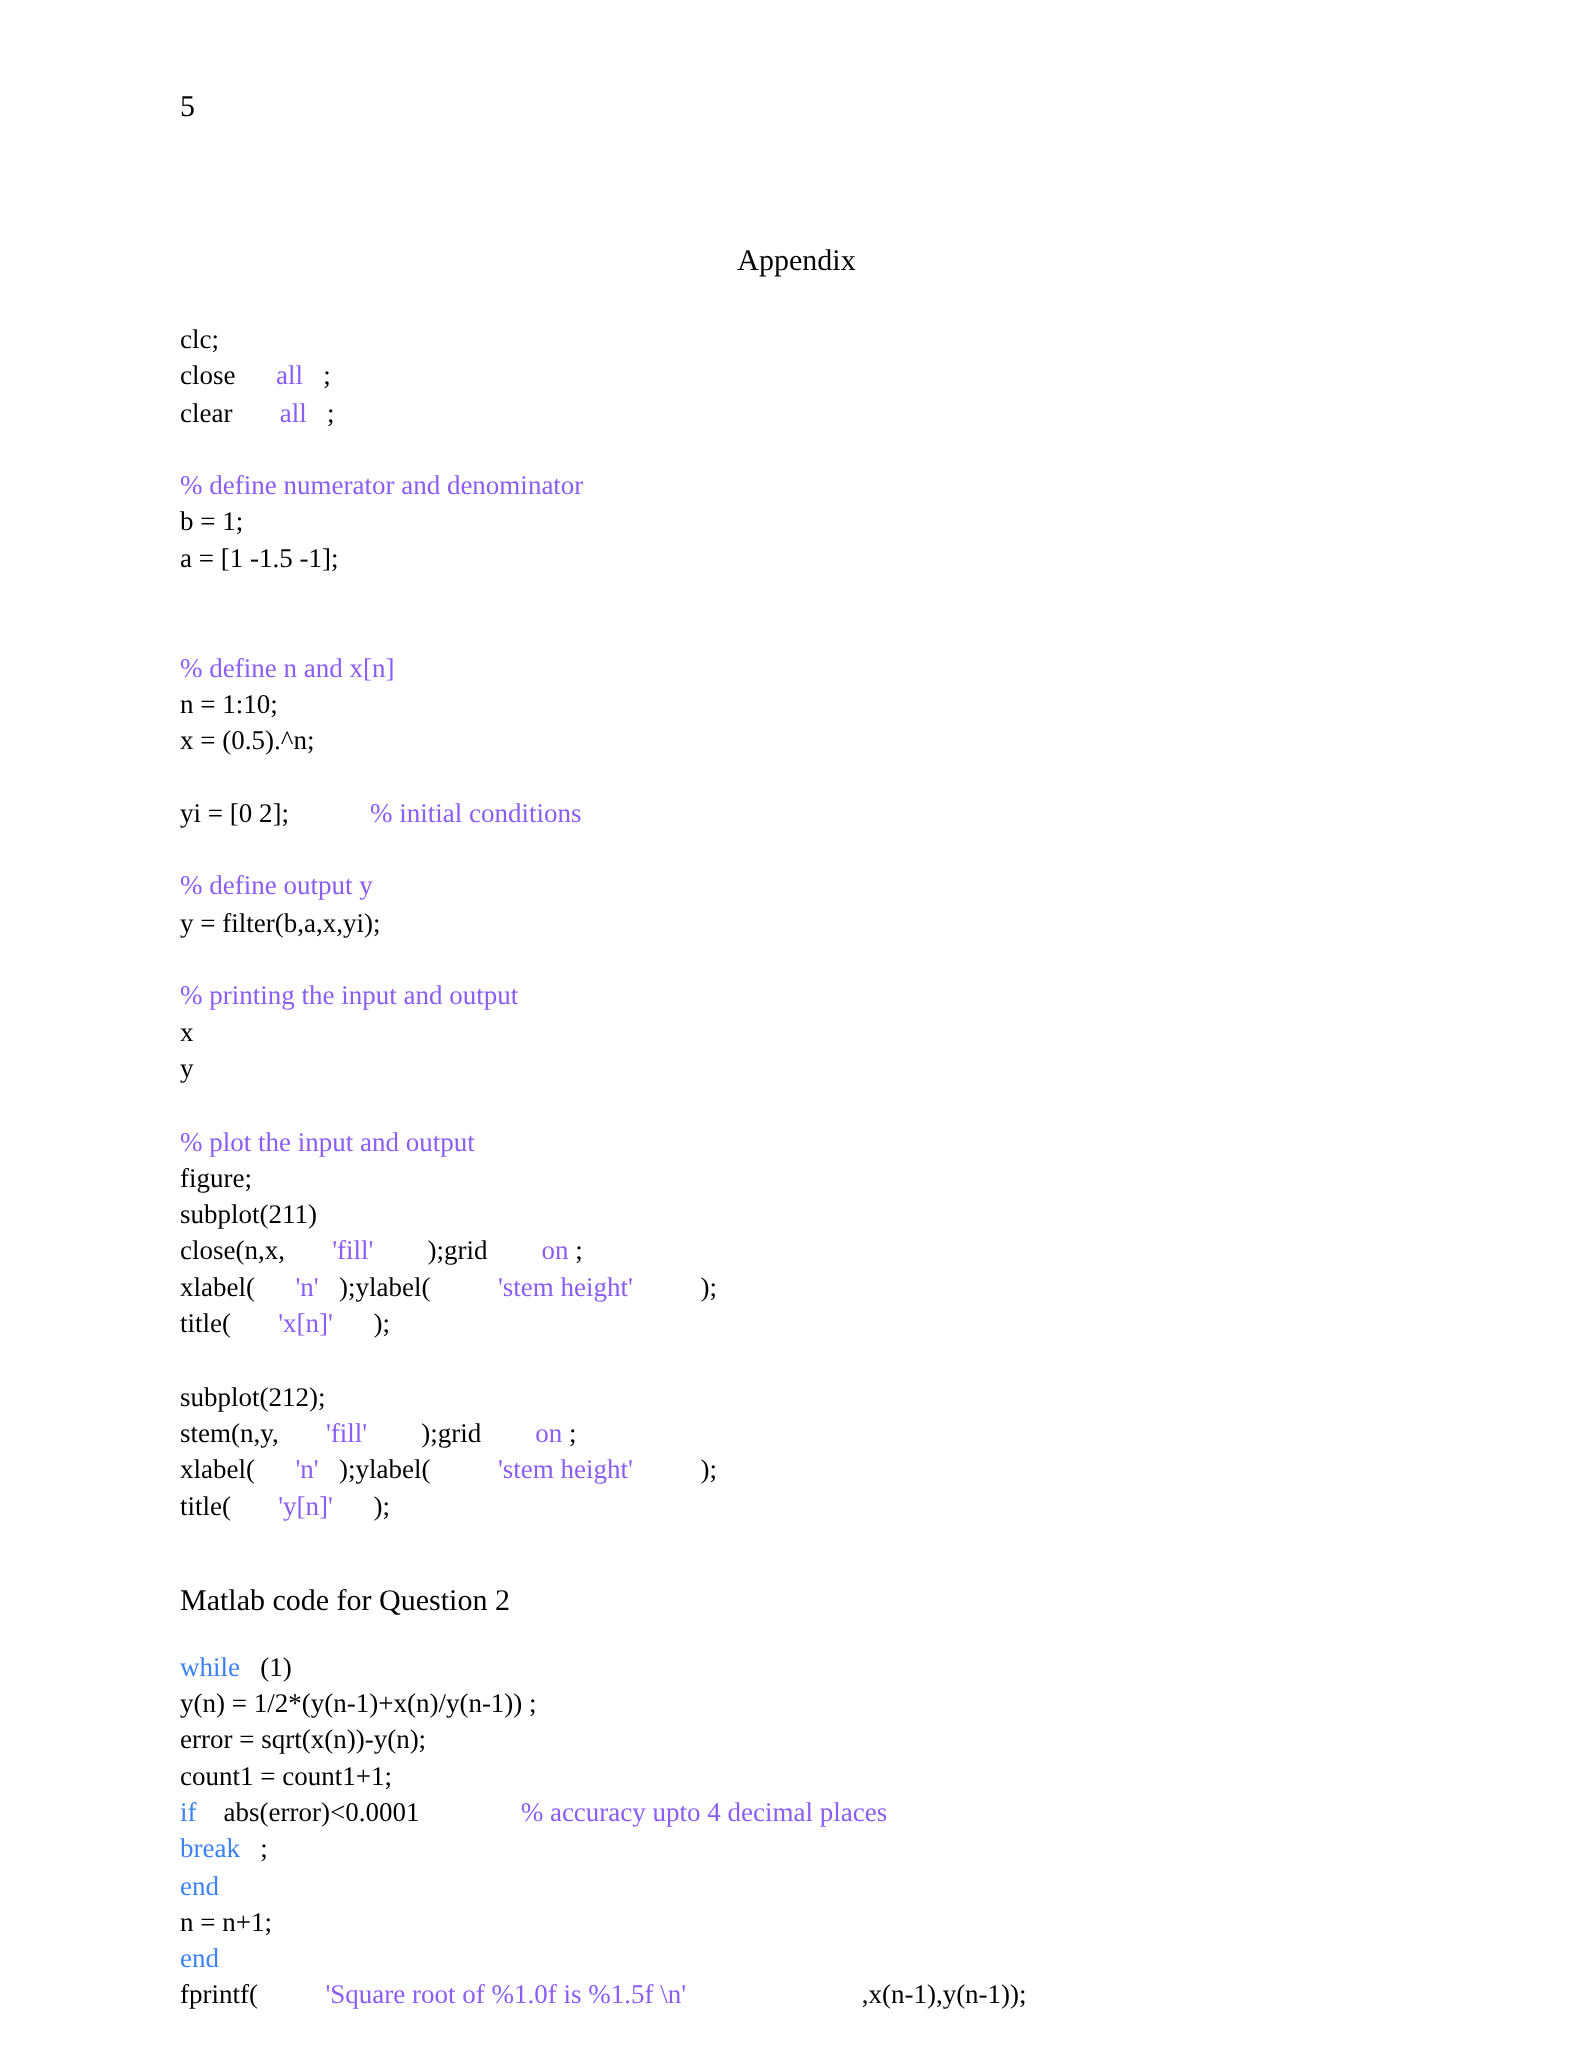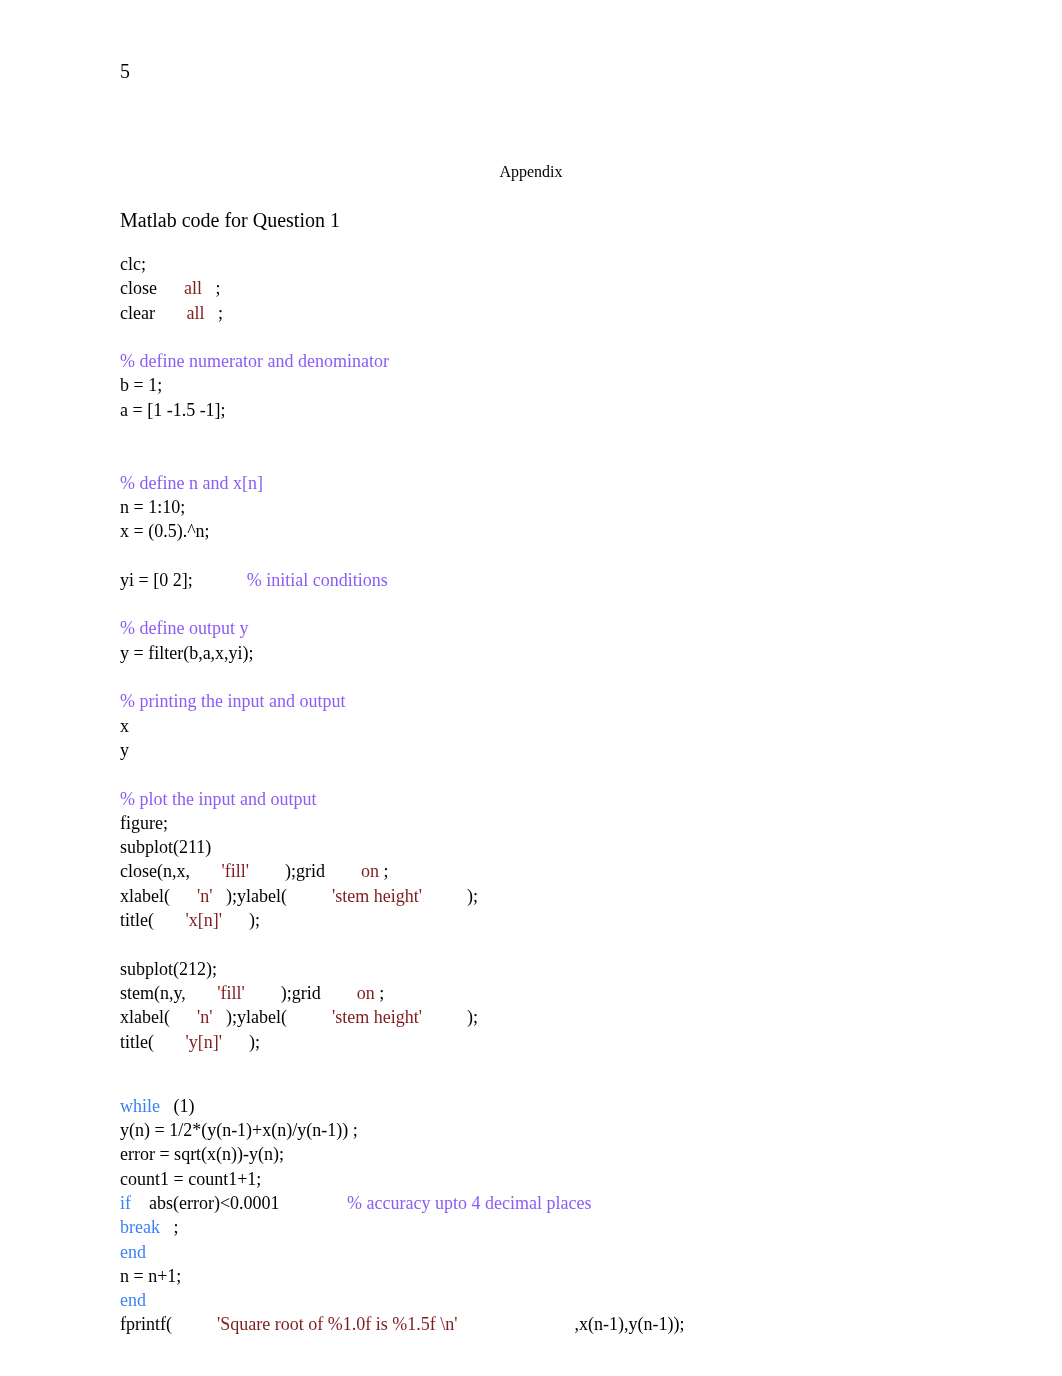--- a/index.html
+++ b/index.html
@@ -15,58 +15,55 @@
     padding: 60px 120px 60px 120px;
     box-sizing: border-box;
   }
   .page-number {
     font-size: 20px;
     color: #000;
     margin-bottom: 80px;
   }
   .appendix-title {
     text-align: center;
-    font-size: 16px;
+    font-size: 20px;
     color: #000;
     margin-bottom: 28px;
   }
   .section-heading {
     font-size: 20px;
     color: #000;
     margin-bottom: 20px;
   }
   .section-heading .prefix {
     
   }
   .code-block {
     font-family: "Times New Roman", Times, serif;
     font-size: 18px;
     line-height: 1.35;
     white-space: pre;
     color: #000;
     margin-bottom: 40px;
   }    
-  .tok-teal { color: #7f1d1d; }   
+  .tok-teal { color: #8b5cf6; }   
   .tok-green { color: #8b5cf6; }  
   .tok-blue { color: #3b82f6; }
   .section2 {
     margin-top: 40px;
   }
 </style>
 </head>
 <body>
 
 <div class="page">
   <div class="page-number">5</div>
 
   <div class="appendix-title">Appendix</div>
 
-  <div class="section-heading">
-    <span class="prefix">Matlab code</span><span>  for Question 1</span>
-  </div>
 
   <div class="code-block"><span>clc;</span>
 <span>close      </span><span class="tok-teal">all</span><span>   ;</span>
 <span>clear       </span><span class="tok-teal">all</span><span>   ;</span>
 
 <span class="tok-green">% define numerator and denominator</span>
 <span>b = 1;</span>
 <span>a = [1 -1.5 -1];</span>
 
 
@@ -88,20 +85,23 @@
 <span>subplot(211)</span>
 <span>close(n,x,       </span><span class="tok-teal">'fill'</span><span>        );grid        </span><span class="tok-teal">on</span><span> ;</span>
 <span>xlabel(      </span><span class="tok-teal">'n'</span><span>   );ylabel(          </span><span class="tok-teal">'stem height'</span><span>          );</span>
 <span>title(       </span><span class="tok-teal">'x[n]'</span><span>      );</span>
 
 <span>subplot(212);</span>
 <span>stem(n,y,       </span><span class="tok-teal">'fill'</span><span>        );grid        </span><span class="tok-teal">on</span><span> ;</span>
 <span>xlabel(      </span><span class="tok-teal">'n'</span><span>   );ylabel(          </span><span class="tok-teal">'stem height'</span><span>          );</span>
 <span>title(       </span><span class="tok-teal">'y[n]'</span><span>      );</span></div>
 
+  <div class="section-heading section2">
+    <span class="prefix">Matlab code</span><span>  for Question 2</span>
+  </div>
 
   <div class="code-block"><span class="tok-blue">while</span><span>   (1)</span>
 <span>y(n) = 1/2*(y(n-1)+x(n)/y(n-1)) ;</span>
 <span>error = sqrt(x(n))-y(n);</span>
 <span>count1 = count1+1;</span>
 <span class="tok-blue">if</span><span>    abs(error)&lt;0.0001               </span><span class="tok-green">% accuracy upto 4 decimal places</span>
 <span class="tok-blue">break</span><span>   ;</span>
 <span class="tok-blue">end</span>
 <span>n = n+1;</span>
 <span class="tok-blue">end</span>

